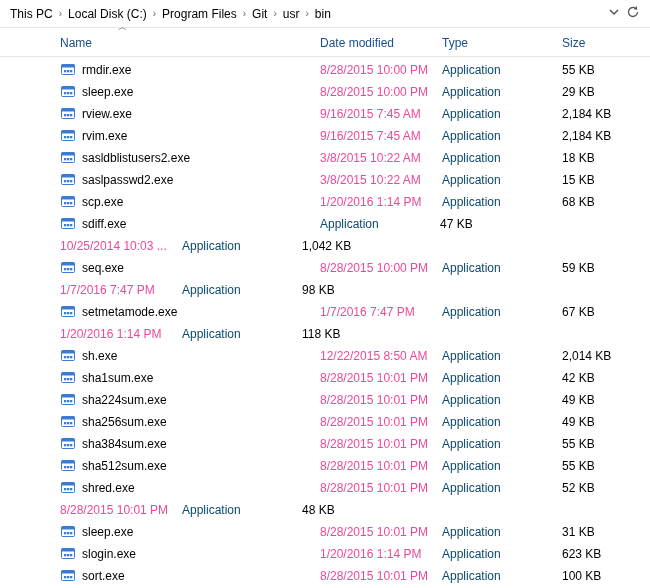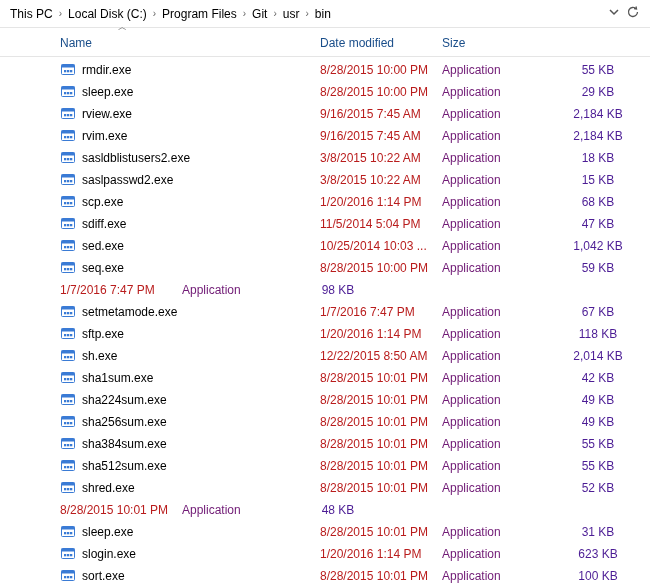--- a/index.html
+++ b/index.html
@@ -51,23 +51,23 @@
 
   .files { padding-top: 2px; }
   .row {
     display: flex;
     align-items: center;
     padding: 2px 0 2px 60px;
     height: 22px;
     cursor: default;
   }
   .cell-name { width: 260px; display: flex; align-items: center; gap: 6px; }
-  .cell-date { width: 122px; color: #b91c1c; }
-  .cell-type { width: 120px; color: #701a75; }
-  .cell-size { width: 78px; text-align: center; color: #4c1d95; padding-right: 6px; }
+  .cell-date { width: 122px; color: #ec4899; }
+  .cell-type { width: 120px; color: #0c4a6e; }
+  .cell-size { width: 78px; text-align: left; color: #000000; padding-right: 6px; }
 
   .file-icon {
     width: 16px; height: 16px;
     display: inline-flex;
     align-items: center;
     justify-content: center;
     flex-shrink: 0;
   }
   .file-icon svg { width: 16px; height: 16px; }
   .file-label { white-space: nowrap; overflow: hidden; text-overflow: ellipsis; }
@@ -101,20 +101,21 @@
           <path d="M10 1.5 L10.5 4 L8 3.5" fill="none" stroke="#555" stroke-width="1.3"></path>
         </svg>
     </span>
   </div>
 </div>
 
 <div class="columns">
   <span class="sort-ind">︿</span>
   <div class="col-name">Name</div>
   <div class="col-date">Date modified</div>
+  <div class="col-type">Type</div>
   <div class="col-size">Size</div>
 </div>
 
 <div class="files">
     <div class="row">
       <div class="cell-name">
         <span class="file-icon">
           <svg viewBox="0 0 16 16">
   <rect x="1.5" y="2.5" width="13" height="10" rx="1" fill="#fff" stroke="#3a7bd5" stroke-width="1"></rect>
   <rect x="1.5" y="2.5" width="13" height="3" fill="#3a7bd5"></rect>
@@ -237,37 +238,24 @@
           <svg viewBox="0 0 16 16">
   <rect x="1.5" y="2.5" width="13" height="10" rx="1" fill="#fff" stroke="#3a7bd5" stroke-width="1"></rect>
   <rect x="1.5" y="2.5" width="13" height="3" fill="#3a7bd5"></rect>
   <rect x="4" y="8" width="2.3" height="2.3" fill="#3a7bd5"></rect>
   <rect x="7" y="8" width="2.3" height="2.3" fill="#3a7bd5"></rect>
   <rect x="10" y="8" width="2.3" height="2.3" fill="#3a7bd5"></rect>
 </svg>
         </span>
         <span class="file-label">sdiff.exe</span>
       </div>
-      <div class="cell-date">11/5/2014 5:04 PM</div>
       <div class="cell-type">Application</div>
       <div class="cell-size">47 KB</div>
     </div>
     <div class="row">
-      <div class="cell-name">
-        <span class="file-icon">
-          <svg viewBox="0 0 16 16">
-  <rect x="1.5" y="2.5" width="13" height="10" rx="1" fill="#fff" stroke="#3a7bd5" stroke-width="1"></rect>
-  <rect x="1.5" y="2.5" width="13" height="3" fill="#3a7bd5"></rect>
-  <rect x="4" y="8" width="2.3" height="2.3" fill="#3a7bd5"></rect>
-  <rect x="7" y="8" width="2.3" height="2.3" fill="#3a7bd5"></rect>
-  <rect x="10" y="8" width="2.3" height="2.3" fill="#3a7bd5"></rect>
-</svg>
-        </span>
-        <span class="file-label">sed.exe</span>
-      </div>
       <div class="cell-date">10/25/2014 10:03 ...</div>
       <div class="cell-type">Application</div>
       <div class="cell-size">1,042 KB</div>
     </div>
     <div class="row">
       <div class="cell-name">
         <span class="file-icon">
           <svg viewBox="0 0 16 16">
   <rect x="1.5" y="2.5" width="13" height="10" rx="1" fill="#fff" stroke="#3a7bd5" stroke-width="1"></rect>
   <rect x="1.5" y="2.5" width="13" height="3" fill="#3a7bd5"></rect>
@@ -298,32 +286,20 @@
   <rect x="10" y="8" width="2.3" height="2.3" fill="#3a7bd5"></rect>
 </svg>
         </span>
         <span class="file-label">setmetamode.exe</span>
       </div>
       <div class="cell-date">1/7/2016 7:47 PM</div>
       <div class="cell-type">Application</div>
       <div class="cell-size">67 KB</div>
     </div>
     <div class="row">
-      <div class="cell-name">
-        <span class="file-icon">
-          <svg viewBox="0 0 16 16">
-  <rect x="1.5" y="2.5" width="13" height="10" rx="1" fill="#fff" stroke="#3a7bd5" stroke-width="1"></rect>
-  <rect x="1.5" y="2.5" width="13" height="3" fill="#3a7bd5"></rect>
-  <rect x="4" y="8" width="2.3" height="2.3" fill="#3a7bd5"></rect>
-  <rect x="7" y="8" width="2.3" height="2.3" fill="#3a7bd5"></rect>
-  <rect x="10" y="8" width="2.3" height="2.3" fill="#3a7bd5"></rect>
-</svg>
-        </span>
-        <span class="file-label">sftp.exe</span>
-      </div>
       <div class="cell-date">1/20/2016 1:14 PM</div>
       <div class="cell-type">Application</div>
       <div class="cell-size">118 KB</div>
     </div>
     <div class="row">
       <div class="cell-name">
         <span class="file-icon">
           <svg viewBox="0 0 16 16">
   <rect x="1.5" y="2.5" width="13" height="10" rx="1" fill="#fff" stroke="#3a7bd5" stroke-width="1"></rect>
   <rect x="1.5" y="2.5" width="13" height="3" fill="#3a7bd5"></rect>

